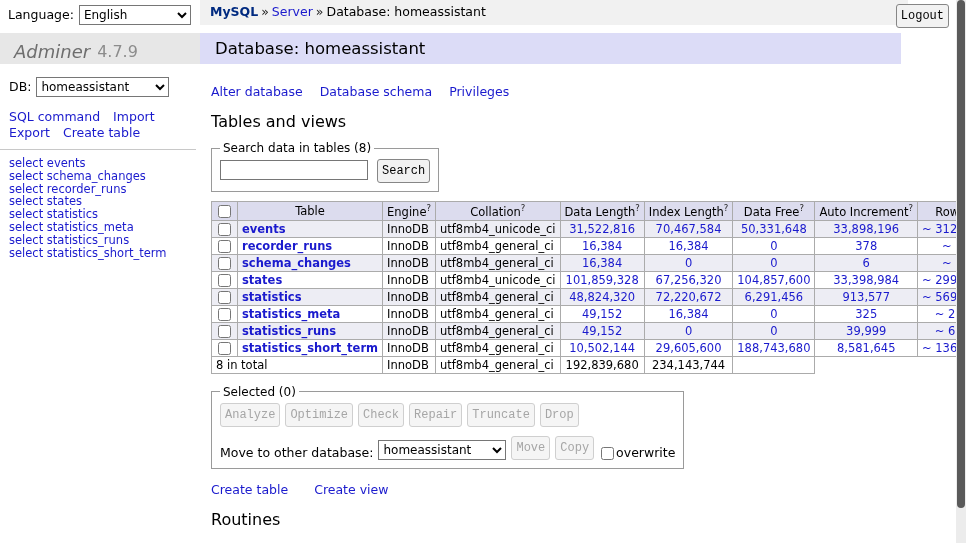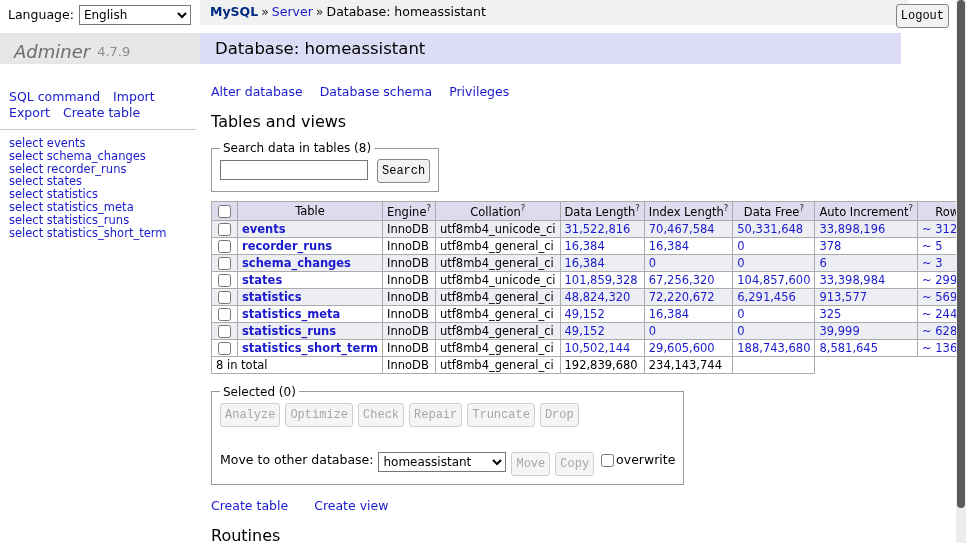--- a/index.html
+++ b/index.html
@@ -25,21 +25,21 @@
   #langbar select{width:112px;margin-left:5px}
   #breadcrumb{position:absolute;left:200px;top:0;width:708px;height:25px;background:var(--bar-bg);
               padding:4px 10px 0;font-size:12.5px}
   #breadcrumb .sep{margin:0 3px;color:#222}
   .bc-root{font-weight:bold;color:#002a80}
   #logout-btn{position:absolute;top:4px;right:17px}
 
   #h1box{position:absolute;left:0;top:33px;width:200px;height:31px;background:#e7e7e7;
          display:flex;align-items:center;padding:6px 15px 0 14px}
   #h1box .app{font-style:italic;font-size:18px;color:#6e6e6e}
-  #h1box .ver{font-size:13px;color:#8c8c8c;margin-left:7px}
+  #h1box .ver{font-size:16px;color:#8c8c8c;margin-left:7px}
 
   #h2box{position:absolute;left:200px;top:33px;width:701px;height:31px;background:var(--title-bar-bg);
          display:flex;align-items:center;padding-left:15px;font-size:16.5px}
 
   #sidebar{position:absolute;left:9px;top:77px;width:188px}
   .db-row select{width:133px;margin-left:5px}
   .sb-actions{margin-top:12px;width:168px;line-height:15.5px}
   .sb-actions a{margin-right:9px}
   .sb-divider{border-bottom:1px solid #c8c8c8;margin:9px 0 7px -9px;width:196px}
   .tbl-list{font-size:11.5px;line-height:12.8px;white-space:nowrap}
@@ -50,37 +50,37 @@
   h3{font-size:16px;font-weight:normal;margin-top:13px}
   fieldset{border:1px solid #9a9a9a;padding:4px 8px 8px;width:max-content;margin-top:10px}
   legend{font-size:12px;padding:0 3px}
   #search-fs input{width:148px;margin-right:5px}
 
   table{border-collapse:collapse;margin-top:9px;font-size:11.5px;white-space:nowrap}
   th,td{border:1px solid #ababab;padding:1px 4px;height:17px;text-align:left}
   th{background:var(--table-header-bg);font-weight:normal;text-align:center}
   sup.help{font-size:8.5px;color:#222}
   td.check,th.check{text-align:center;width:22px}
-  td.num{text-align:left}
+  td.num{text-align:center}
   tr.odd td{background:var(--row-alt-bg)}
   .totals td{background:#fff}
   .totals td.num{color:#000}
   td a.tbl-name{font-weight:bold}
   th[data-name="column-header-table"]{width:122px}
   th[data-name="column-header-engine"]{width:48px}
   th[data-name="column-header-collation"]{width:102px}
   th[data-name="column-header-data-length"]{width:74px}
   th[data-name="column-header-index-length"]{width:76px}
   th[data-name="column-header-data-free"]{width:64px}
   th[data-name="column-header-auto-increment"]{width:80px}
   th[data-name="column-header-rows"]{width:58px}
 
   #selected-fs{margin-top:11px}
   #selected-fs .btn-row button{margin-right:5px}
-  #selected-fs .move-row{margin-top:25px;display:flex;align-items:flex-start;gap:5px}
+  #selected-fs .move-row{margin-top:9px;display:flex;align-items:flex-end;gap:5px}
   #selected-fs .move-row select{width:128px}
   .bottom-links{margin-top:13px}
   .bottom-links a{margin-right:26px}
 
   #scrollbar{position:absolute;right:0;top:0;width:10px;height:543px;background:#ececec}
   #scroll-thumb{position:absolute;top:0;left:1px;width:8px;height:508px;background:#5a5a5a;border-radius:4px}
 </style>
 </head>
 <body>
 
@@ -97,20 +97,23 @@
 <div id="h1box" data-name="app-header">
   <span class="app" data-name="app-name">Adminer</span>
   <span class="ver" data-name="app-version">4.7.9</span>
 </div>
 
 <div id="h2box" data-name="page-title-bar">
   <span data-name="page-title">Database: homeassistant</span>
 </div>
 
 <div id="sidebar" data-name="sidebar">
+  <div class="db-row" data-name="db-selector-row">
+    <span data-name="db-label">DB:</span><select data-name="db-select"><option data-name="db-option">homeassistant</option></select>
+  </div>
   <div class="sb-actions" data-name="sidebar-actions"><a href="#" data-name="sidebar-link-sql-command">SQL command</a> <a href="#" data-name="sidebar-link-import">Import</a> <a href="#" data-name="sidebar-link-export">Export</a> <a href="#" data-name="sidebar-link-create-table">Create table</a> </div>
   <div class="sb-divider" data-name="sidebar-divider"></div>
   <div class="tbl-list" data-name="sidebar-table-list">
       <div class="tbl-line" data-name="sidebar-table-item"><a href="#" data-name="sidebar-select-link">select</a> <a href="#" data-name="sidebar-table-link-events">events</a></div>
       <div class="tbl-line" data-name="sidebar-table-item"><a href="#" data-name="sidebar-select-link">select</a> <a href="#" data-name="sidebar-table-link-schema-changes">schema_changes</a></div>
       <div class="tbl-line" data-name="sidebar-table-item"><a href="#" data-name="sidebar-select-link">select</a> <a href="#" data-name="sidebar-table-link-recorder-runs">recorder_runs</a></div>
       <div class="tbl-line" data-name="sidebar-table-item"><a href="#" data-name="sidebar-select-link">select</a> <a href="#" data-name="sidebar-table-link-states">states</a></div>
       <div class="tbl-line" data-name="sidebar-table-item"><a href="#" data-name="sidebar-select-link">select</a> <a href="#" data-name="sidebar-table-link-statistics">statistics</a></div>
       <div class="tbl-line" data-name="sidebar-table-item"><a href="#" data-name="sidebar-select-link">select</a> <a href="#" data-name="sidebar-table-link-statistics-meta">statistics_meta</a></div>
       <div class="tbl-line" data-name="sidebar-table-item"><a href="#" data-name="sidebar-select-link">select</a> <a href="#" data-name="sidebar-table-link-statistics-runs">statistics_runs</a></div>

